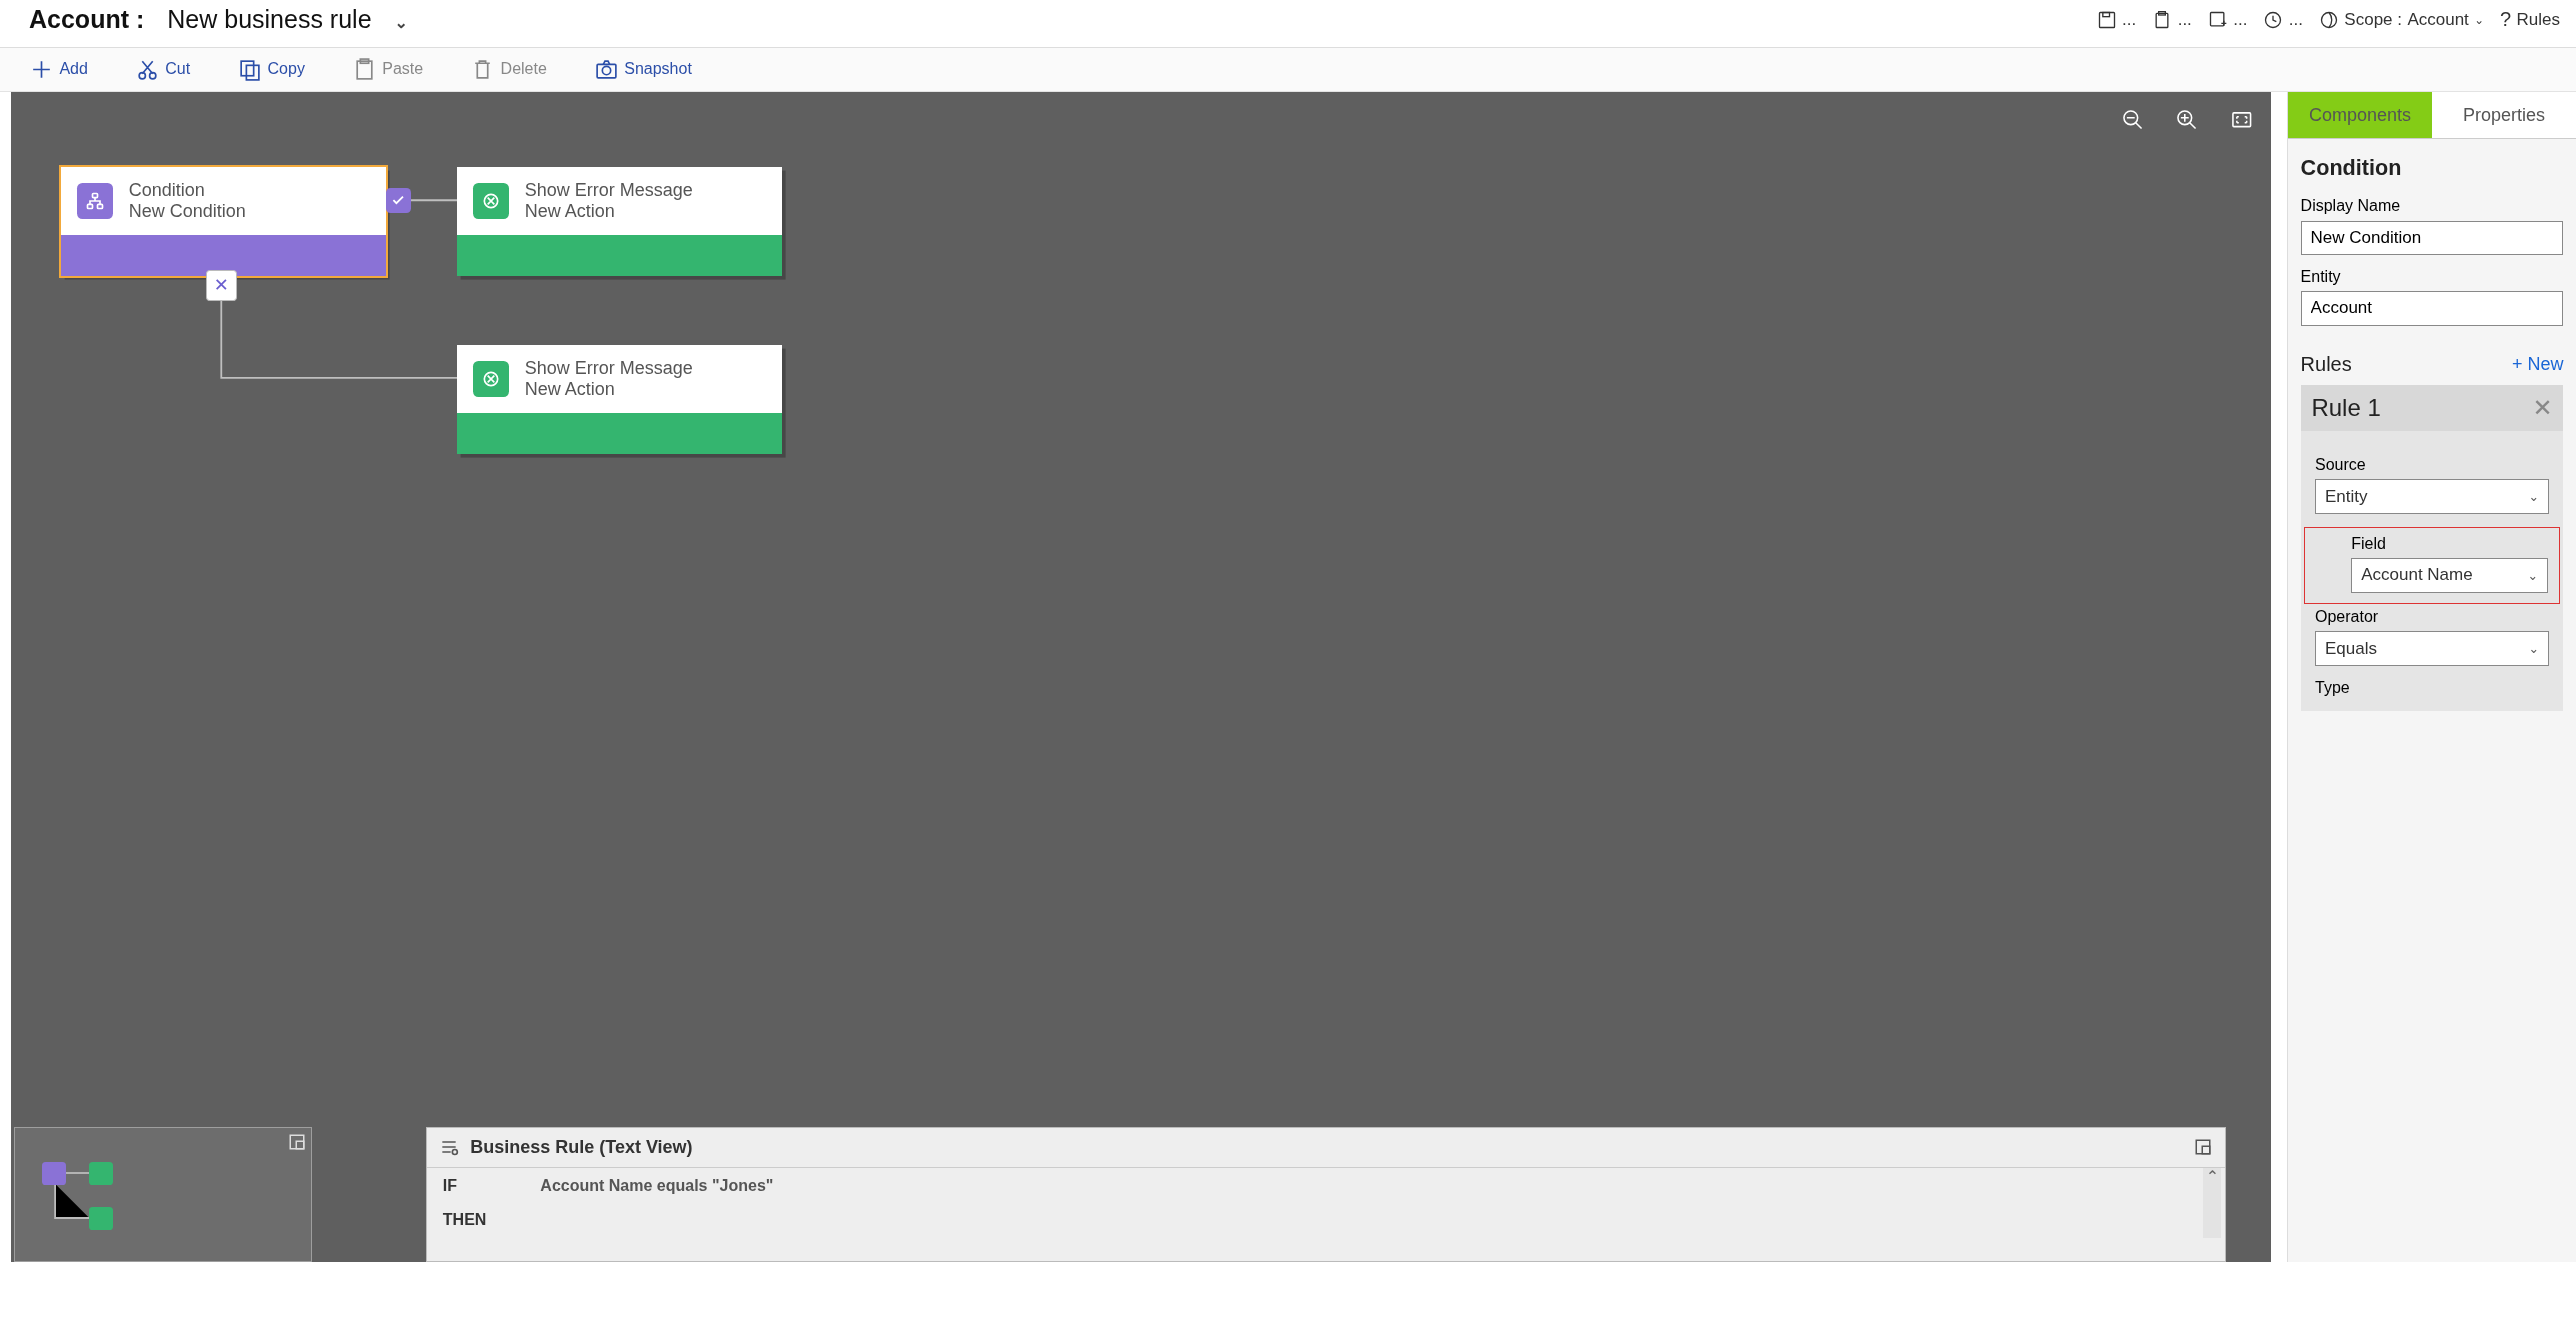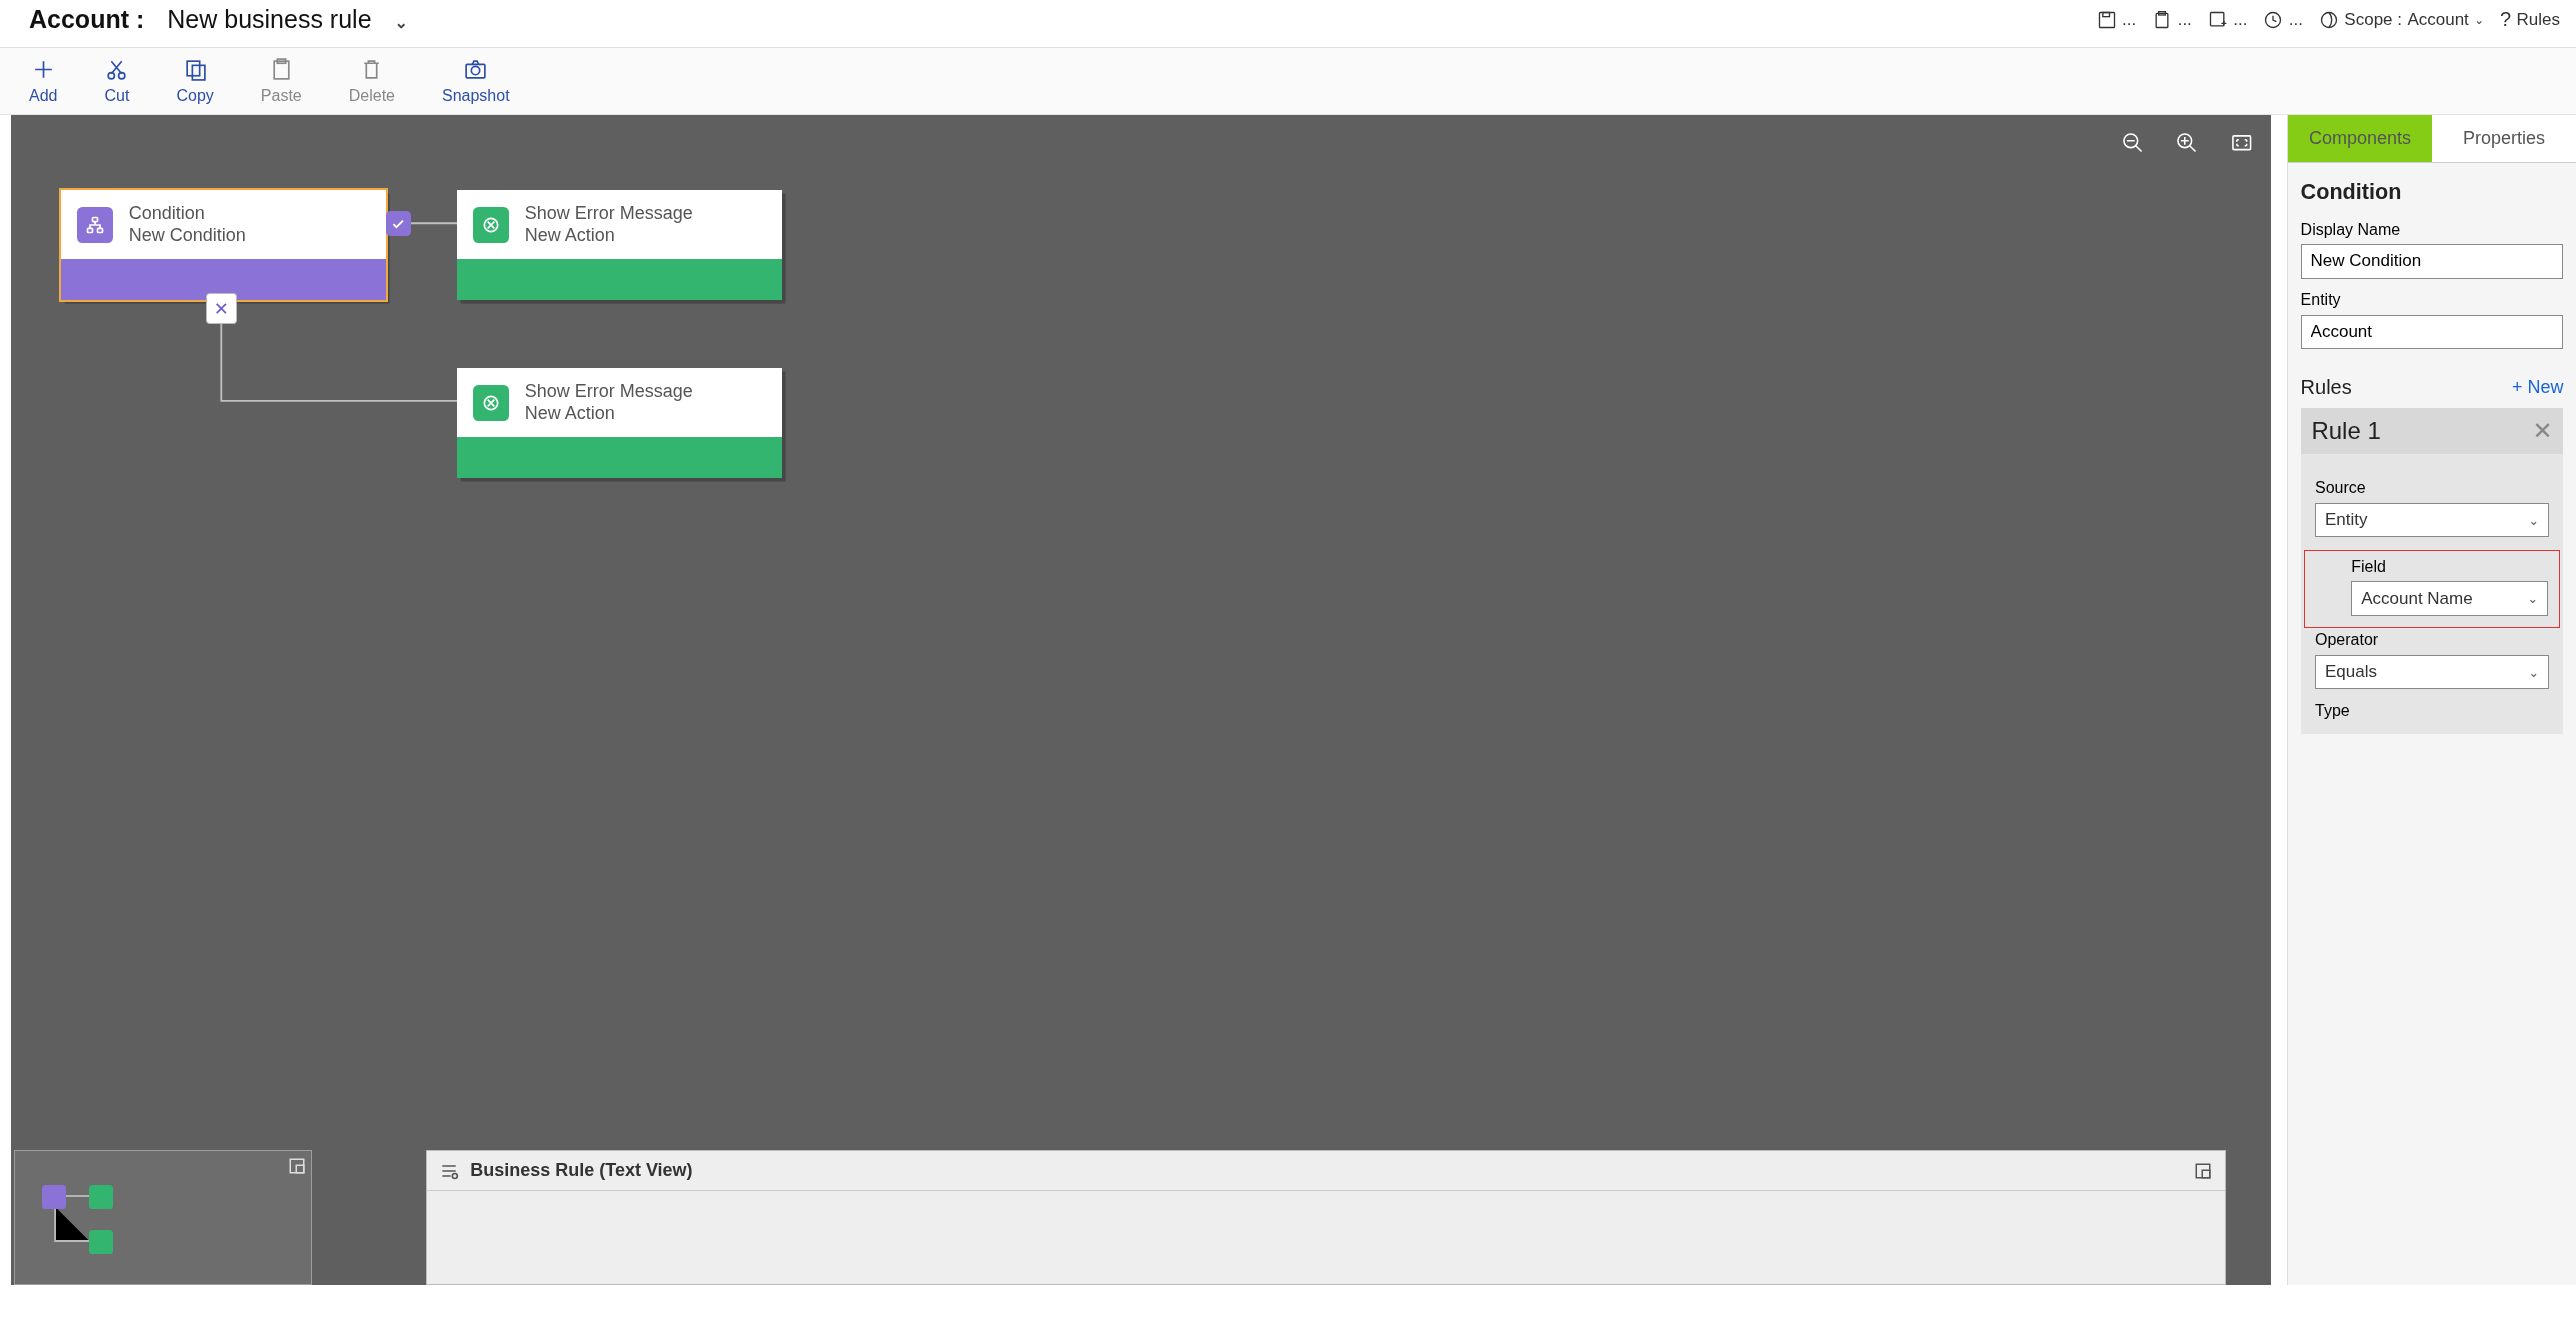--- a/index.html
+++ b/index.html
@@ -17,21 +17,21 @@
     .titlebar-right { display: flex; align-items: center; gap: 16px; font-size: 17px; color: #333; }
     .tbtn { display: flex; align-items: center; gap: 5.4px; cursor: pointer; }
     .tbtn svg { width: 20px; height: 20px; }
 
     
     .toolbar {
       display: flex; align-items: flex-end; gap: 47px;
       padding: 9px 10.8px 9px 29px; border-bottom: 0.9px solid #e3e3e3;
       background: #fafafa;
     }
-    .tool { display: flex; flex-direction: column; align-items: center; gap: 5.4px; cursor: pointer; color: #2b4ea8; }
+    .tool { display: flex; flex-direction: row; align-items: center; gap: 5.4px; cursor: pointer; color: #2b4ea8; }
     .tool svg { width: 25px; height: 25px; stroke: #2b4ea8; fill: none; stroke-width: 1.6; }
     .tool.disabled { color: #888; }
     .tool.disabled svg { stroke: #888; }
     .tool .lbl { font-size: 16px; }
 
     
     .main {
       display: flex; height: calc(100vh - 162px);
     }
     .canvas-wrap { flex: 1; position: relative; background: #5f5f5f; margin: 0 16px 0 10.8px; overflow: hidden; }
@@ -312,20 +312,32 @@
               <path d="M4 6 h16 M4 12 h16 M4 18 h10"></path>
               <circle cx="19" cy="18" r="3"></circle>
             </svg>
           <span>Business Rule (Text View)</span>
         </div>
         <svg viewBox="0 0 24 24" width="18" height="18" style="stroke:#555;fill:none;stroke-width:2;">
             <rect x="3" y="3" width="18" height="18"></rect>
             <rect x="11" y="11" width="10" height="10"></rect>
           </svg>
       </div>
+      <div class="tv-body">
+        <div>
+          <div class="kw">IF</div>
+          <div class="kw" style="margin-top:16px;">THEN</div>
+        </div>
+        <div>
+          <div style="font-weight:600;color:#555;">Account Name equals "Jones"</div>
+        </div>
+        <div class="tv-scroll">
+          <div class="up">⌃</div>
+        </div>
+      </div>
     </div>
 
   </div>
 
   <div class="props">
     <div class="props-tabs">
       <div class="props-tab">Components</div>
       <div class="props-tab active">Properties</div>
     </div>
     <div class="props-body">

